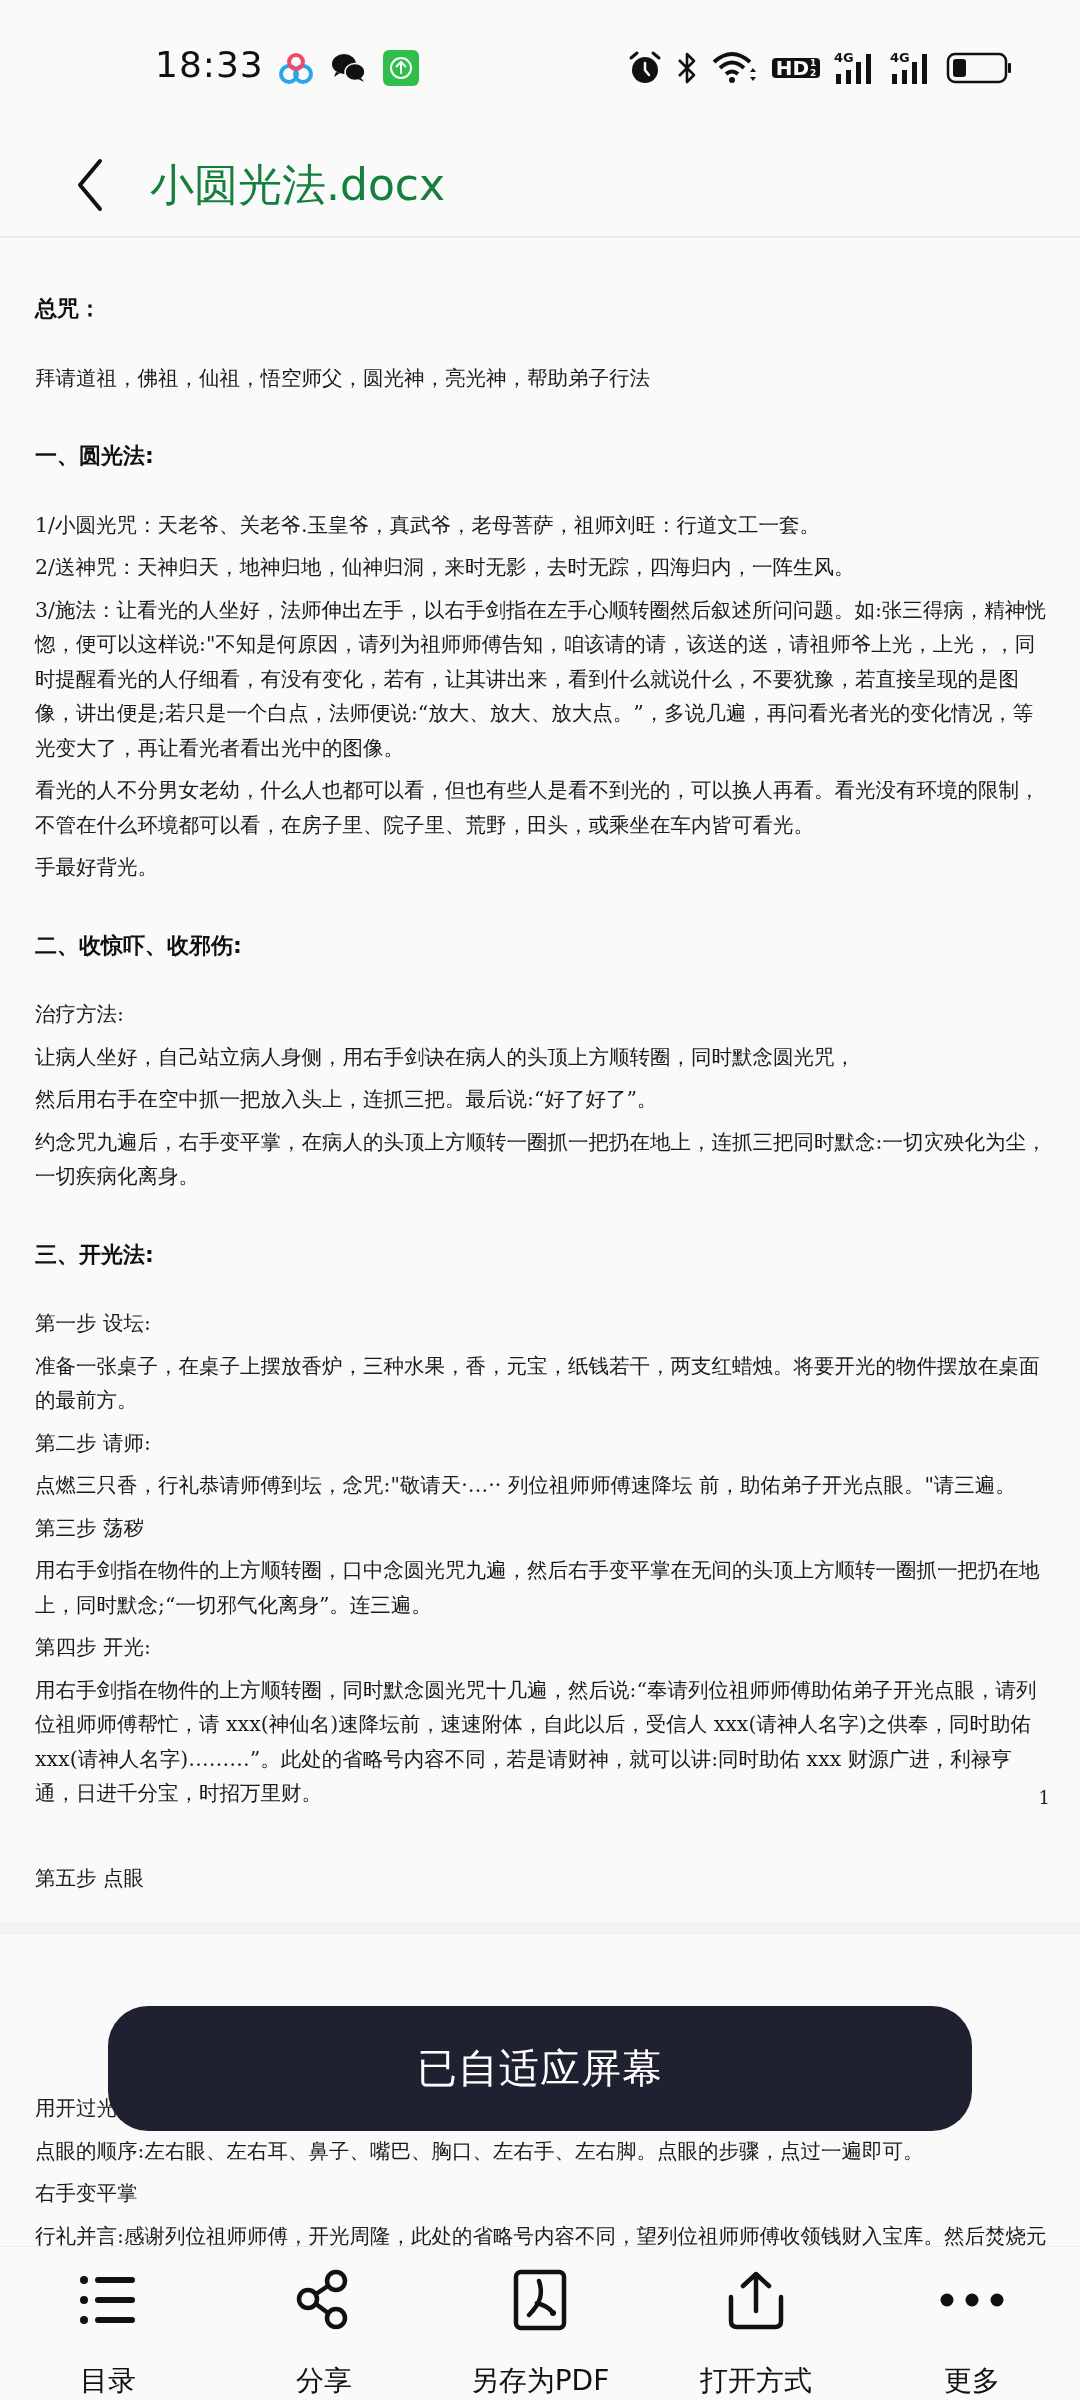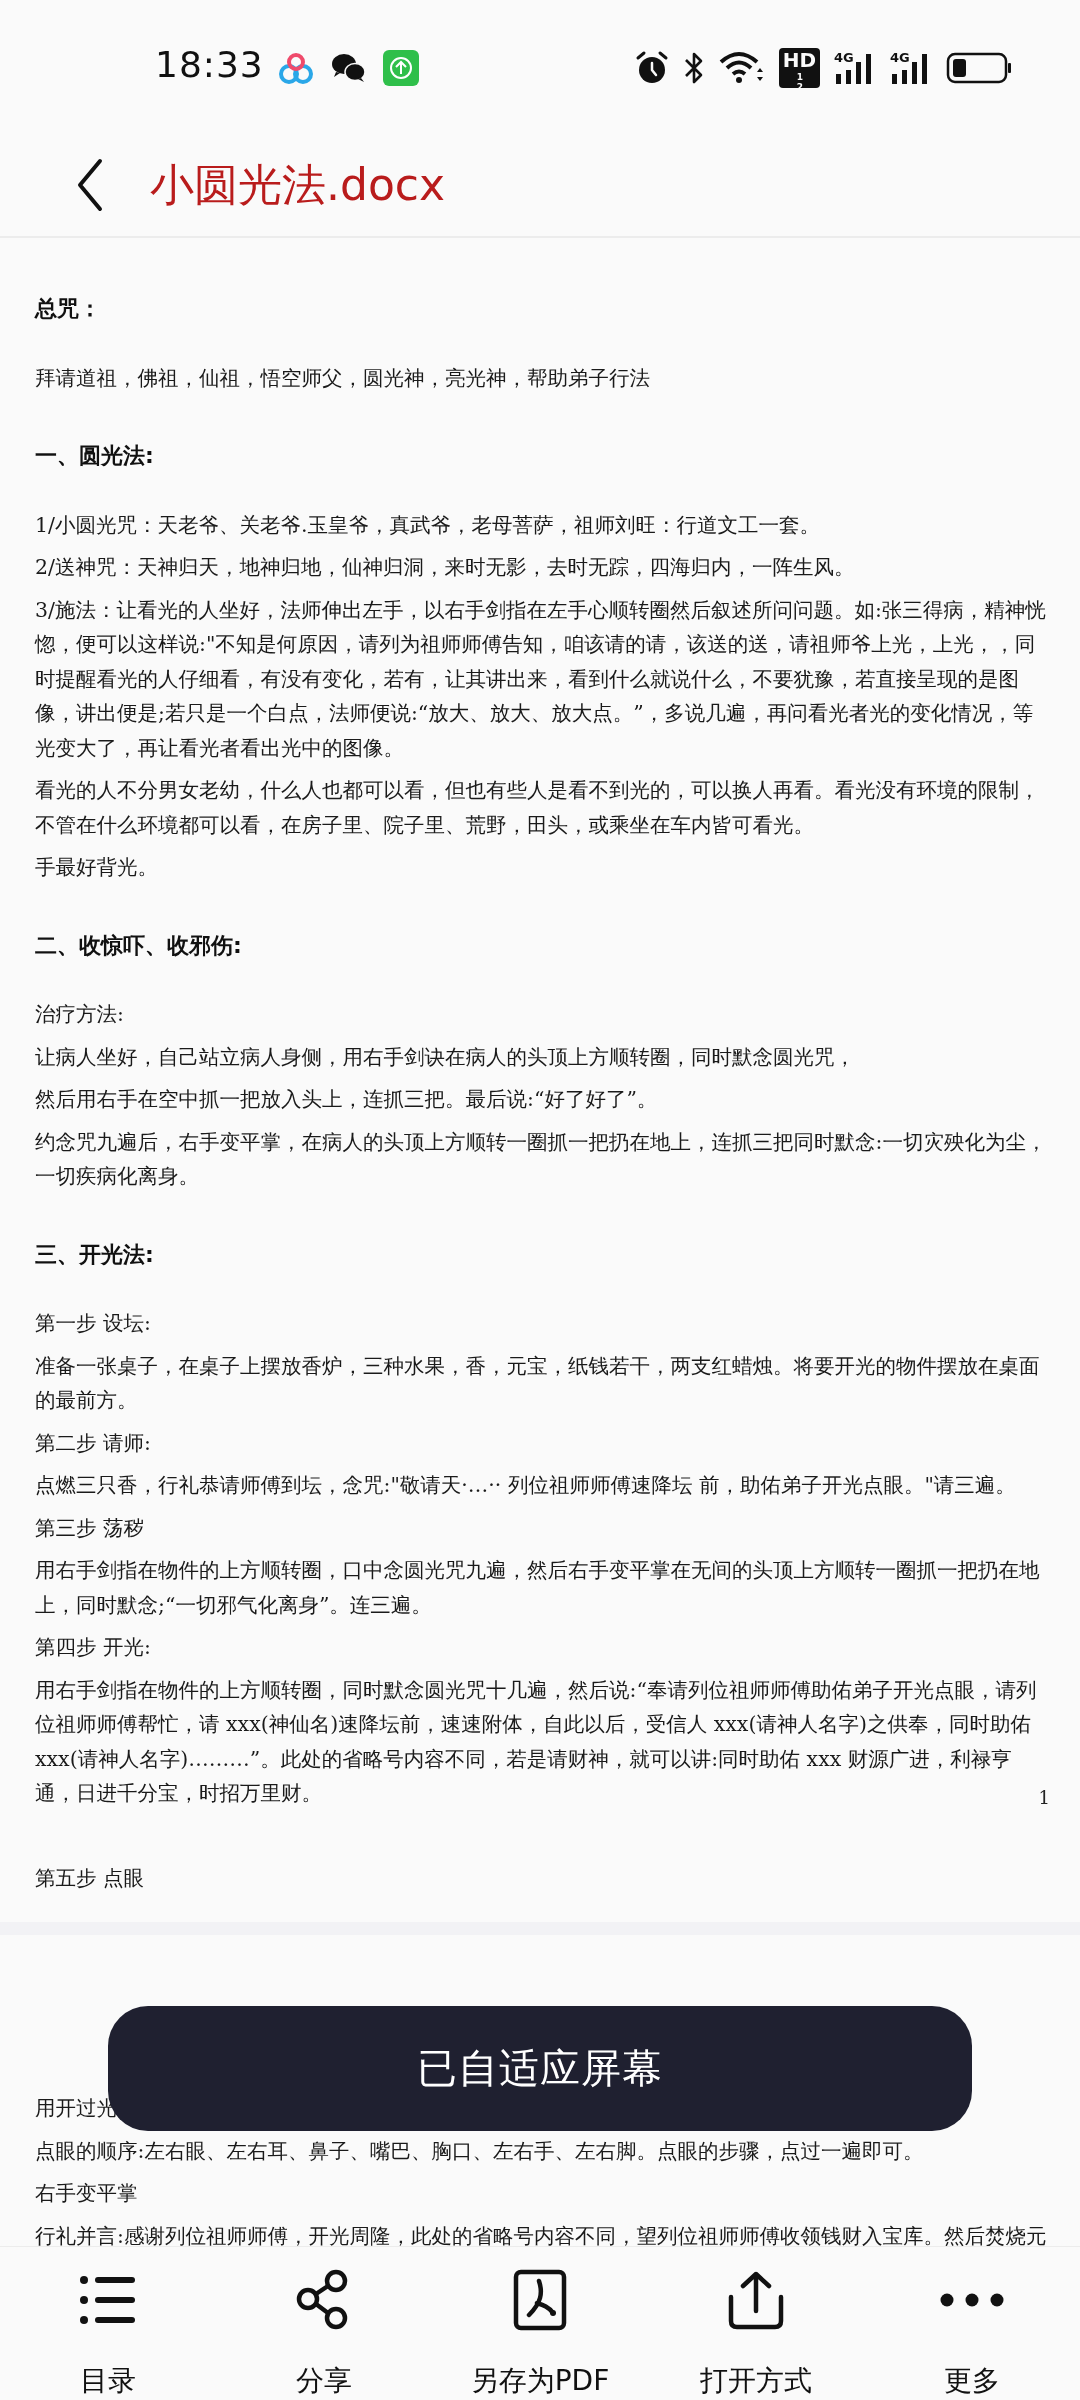--- a/index.html
+++ b/index.html
@@ -9,21 +9,21 @@
   
   .status-bar { position: absolute; top: 0; left: 0; width: 1080px; height: 140px; background: #fafafa; }
   .sb-time { position: absolute; left: 155px; top: 44px; font-size: 36px; font-weight: 500; color: #111; letter-spacing: 1px; font-family: "DejaVu Sans", sans-serif; }
   .sb-app-icon { position: absolute; top: 49px; width: 38px; height: 38px; }
   .sb-right { position: absolute; top: 46px; right: 68px; height: 44px; display: flex; align-items: center; gap: 14px; }
   .sb-right svg { display: block; }
 
   
   .app-header { position: absolute; top: 140px; left: 0; width: 1080px; height: 98px; background: #fafafa; border-bottom: 2px solid #ececec; }
   .back-btn { position: absolute; left: 60px; top: 10px; width: 60px; height: 70px; display: flex; align-items: center; justify-content: center; cursor: pointer; }
-  .doc-title { position: absolute; left: 150px; top: 10px; font-size: 44px; line-height: 70px; color: #b91c1c; font-family: "DejaVu Sans", sans-serif; }
+  .doc-title { position: absolute; left: 150px; top: 10px; font-size: 44px; line-height: 70px; color: #15803d; font-family: "DejaVu Sans", sans-serif; }
 
   
   .doc-page { position: absolute; top: 240px; left: 0; width: 1080px; height: 1640px; background: #fafafa; }
   .doc-page-2 { position: absolute; top: 1935px; left: 0; width: 1080px; height: 320px; background: #fafafa; }
   .page-gap { position: absolute; top: 1922px; left: 0; width: 1080px; height: 14px; background: #f2f2f5; }
   .doc-text { position: absolute; left: 27px; right: 25px; font-family: "DejaVu Serif", "Liberation Serif", serif; font-size: 20.5px; color: #1a1a1a; line-height: 34.5px; }
   .doc-text .h { font-family: "DejaVu Sans", sans-serif; font-weight: bold; font-size: 22px; color: #111; }
   .doc-text p { margin: 8px; }
   .gap-lg { height: 28px; }
   .gap-md { height: 18px; }
@@ -77,21 +77,21 @@
     </svg>
 
     <svg width="46" height="36" viewBox="0 0 46 36">
       <path d="M2 12 Q20 -4 38 12" fill="none" stroke="#111" stroke-width="4"></path>
       <path d="M8 18 Q20 7 32 18" fill="none" stroke="#111" stroke-width="4"></path>
       <path d="M14 24 Q20 19 26 24" fill="none" stroke="#111" stroke-width="4"></path>
       <circle cx="20" cy="30" r="3" fill="#111"></circle>
       <path d="M38 22 L41 18 L44 22 Z M38 27 L44 27 L41 31 Z" fill="#111"></path>
     </svg>
 
-    <div style="background:#111;color:#fafafa;border-radius:4px;height:40px;padding:0 4px;display:flex;align-items:center;font-weight:bold;font-size:20px;font-family:'DejaVu Sans',sans-serif;flex-direction:column;">
+    <div style="background:#111;color:#fafafa;border-radius:4px;height:20px;padding:0 4px;display:flex;align-items:center;font-weight:bold;font-size:20px;font-family:'DejaVu Sans',sans-serif;">
       <span>HD</span>
       <span style="font-size:9px;line-height:10px;margin-left:1px;width:6px;">1 2</span>
     </div>
 
     <div style="position:relative;width:42px;height:36px;">
       <span style="position:absolute;left:0;top:0;font-size:13px;font-weight:bold;font-family:'DejaVu Sans',sans-serif;">4G</span>
       <div style="position:absolute;left:2px;bottom:2px;width:5px;height:10px;background:#111;"></div>
       <div style="position:absolute;left:12px;bottom:2px;width:5px;height:14px;background:#111;"></div>
       <div style="position:absolute;left:22px;bottom:2px;width:5px;height:22px;background:#111;"></div>
       <div style="position:absolute;left:32px;bottom:2px;width:5px;height:30px;background:#111;"></div>

